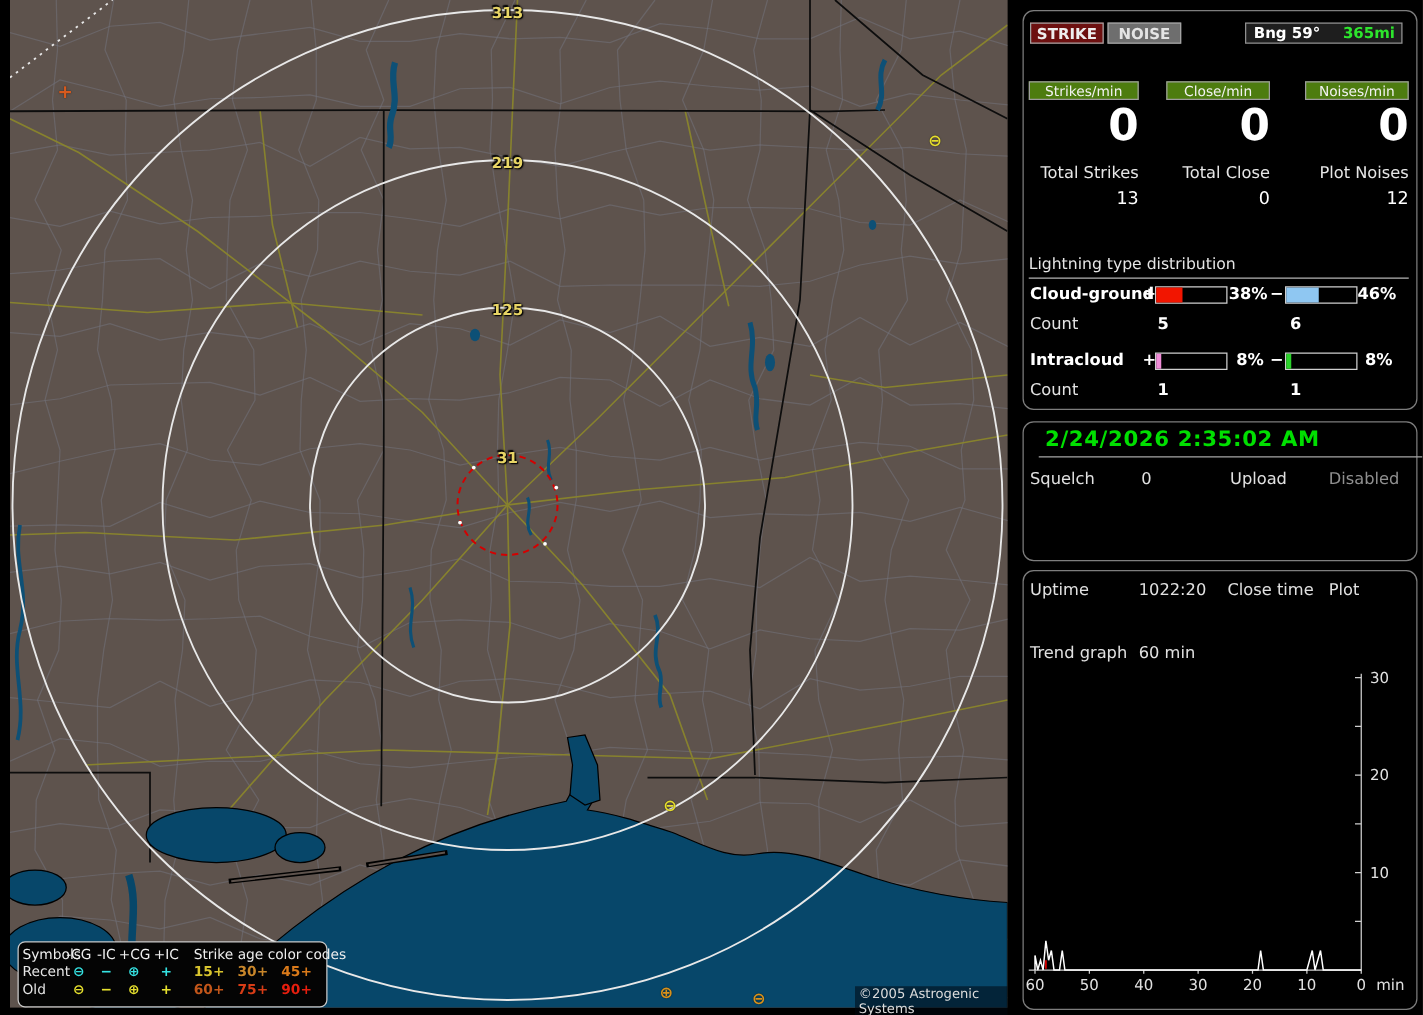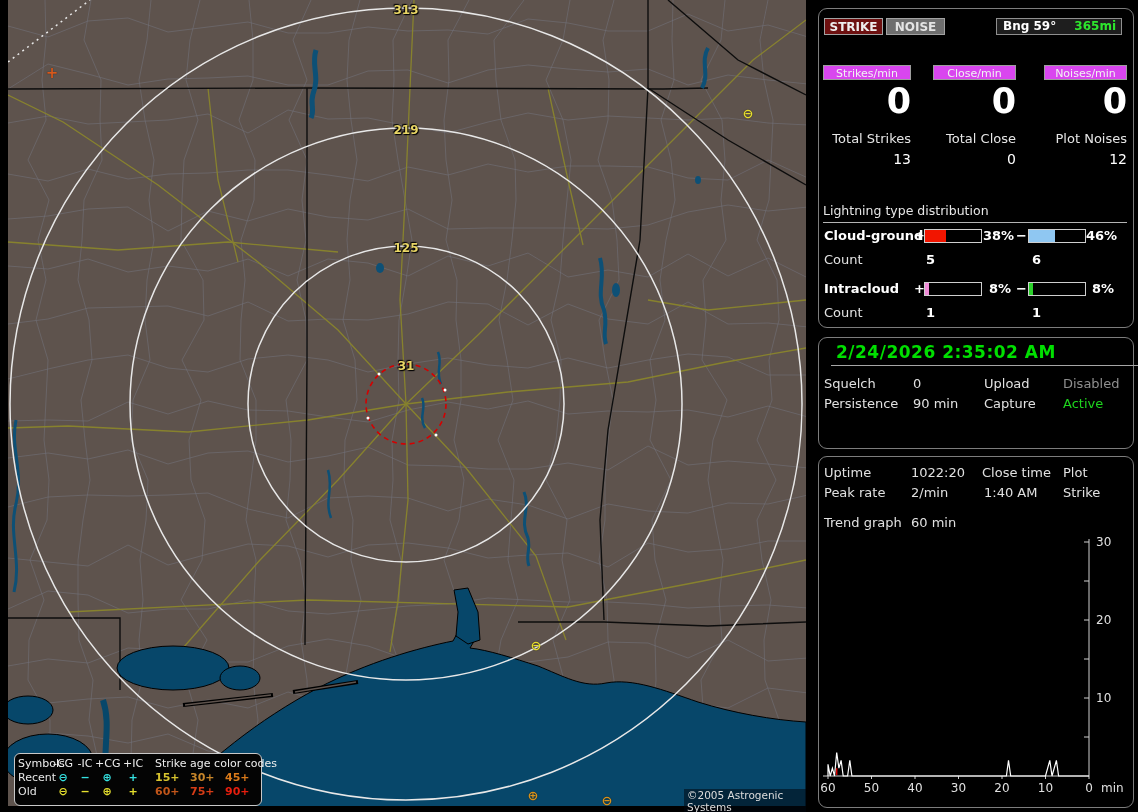--- a/index.html
+++ b/index.html
@@ -26,21 +26,21 @@
   .p3{left:818px;top:456px;width:314px;height:350px;}
   .btn{position:absolute;height:17px;line-height:17px;text-align:center;font-size:12px;
       font-weight:bold;border:1px solid #a2a2a2;box-sizing:border-box;}
   .btn-strike{left:5px;top:9px;width:59px;background:#6d1010;color:#eee;}
   .btn-noise{left:67px;top:9px;width:59px;background:#6e6e6e;color:#e4e4e4;}
   .bng{left:177px;top:9px;width:126px;height:17px;background:#1e1e1e;border:1px solid #8f8f8f;
       box-sizing:border-box;position:absolute;font-size:12px;font-weight:bold;line-height:15px;}
   .bng .b-l{position:absolute;left:6px;color:#fff;}
   .bng .b-r{position:absolute;right:5px;}
   .chip{position:absolute;top:56px;height:15px;line-height:15px;text-align:center;font-size:11px;
-      background:#d946ef;color:#f2f2f2;border:1px solid #9d9d9d;box-sizing:border-box;}
+      background:#4d7c0f;color:#f2f2f2;border:1px solid #9d9d9d;box-sizing:border-box;}
   .rate{position:absolute;top:72px;font-size:35px;font-weight:bold;color:#fff;text-align:right;}
   .tlab{position:absolute;top:122px;font-size:13px;color:#e6e6e6;text-align:right;}
   .tval{position:absolute;top:142px;font-size:14px;color:#fff;text-align:right;}
   .c1{left:4px;width:88px;} .c2{left:114px;width:83px;} .c3{left:225px;width:83px;}
   .dist-title{position:absolute;left:4px;top:194px;width:304px;font-size:12.5px;color:#e6e6e6;
       border-bottom:1px solid #b4b4b4;padding-bottom:4px;}
   .drow{position:absolute;left:0;width:100%;height:16px;font-size:13px;}
   .d-label{position:absolute;left:5px;font-weight:bold;color:#fff;}
   .d-sign{position:absolute;font-weight:bold;color:#fff;}
   .bar{position:absolute;width:56px;height:12px;top:1px;border:1px solid #cfcfcf;background:#000;}
@@ -279,40 +279,28 @@
   </div>
 
   <div class="panel p2">
     <div class="date">2/24/2026 2:35:02 AM</div>
     <div class="srow" style="top:38px">
       <span class="sc1">Squelch</span>
       <span class="sc2">0</span>
       <span class="sc3">Upload</span>
       <span class="sc4" style="color: rgb(143, 143, 143);">Disabled</span>
     </div>
-    <div class="srow" style="top:58px">
-      <span class="sc1">Persistence</span>
-      <span class="sc2">90 min</span>
-      <span class="sc3">Capture</span>
-      <span class="sc4" style="color: rgb(30, 212, 30);">Active</span>
-    </div>
   </div>
 
   <div class="panel p3">
     <div class="srow" style="top:8px">
       <span class="sc1">Uptime</span>
       <span class="sc2" style="left:92px">1022:20</span>
       <span class="sc3" style="left:163px">Close time</span>
       <span class="sc4">Plot</span>
-    </div>
-    <div class="srow" style="top:28px">
-      <span class="sc1">Peak rate</span>
-      <span class="sc2" style="left:92px">2/min</span>
-      <span class="sc3" style="left:165px">1:40 AM</span>
-      <span class="sc4">Strike</span>
     </div>
     <div class="srow" style="top:58px">
       <span class="sc1 trend-label">Trend graph</span>
       <span class="sc2 trend-label" style="left:92px">60 min</span>
     </div>
     <svg id="trend-svg" width="312" height="270" viewBox="0 0 312 270">
         <line x1="4" y1="243" x2="270" y2="243" stroke="#cfcfcf" stroke-width="1"></line>
         <line x1="270" y1="6" x2="270" y2="243" stroke="#cfcfcf" stroke-width="1"></line>
         <line x1="265" y1="204" x2="270" y2="204" stroke="#cfcfcf" stroke-width="1"></line>
         <line x1="265" y1="165" x2="270" y2="165" stroke="#cfcfcf" stroke-width="1"></line>

